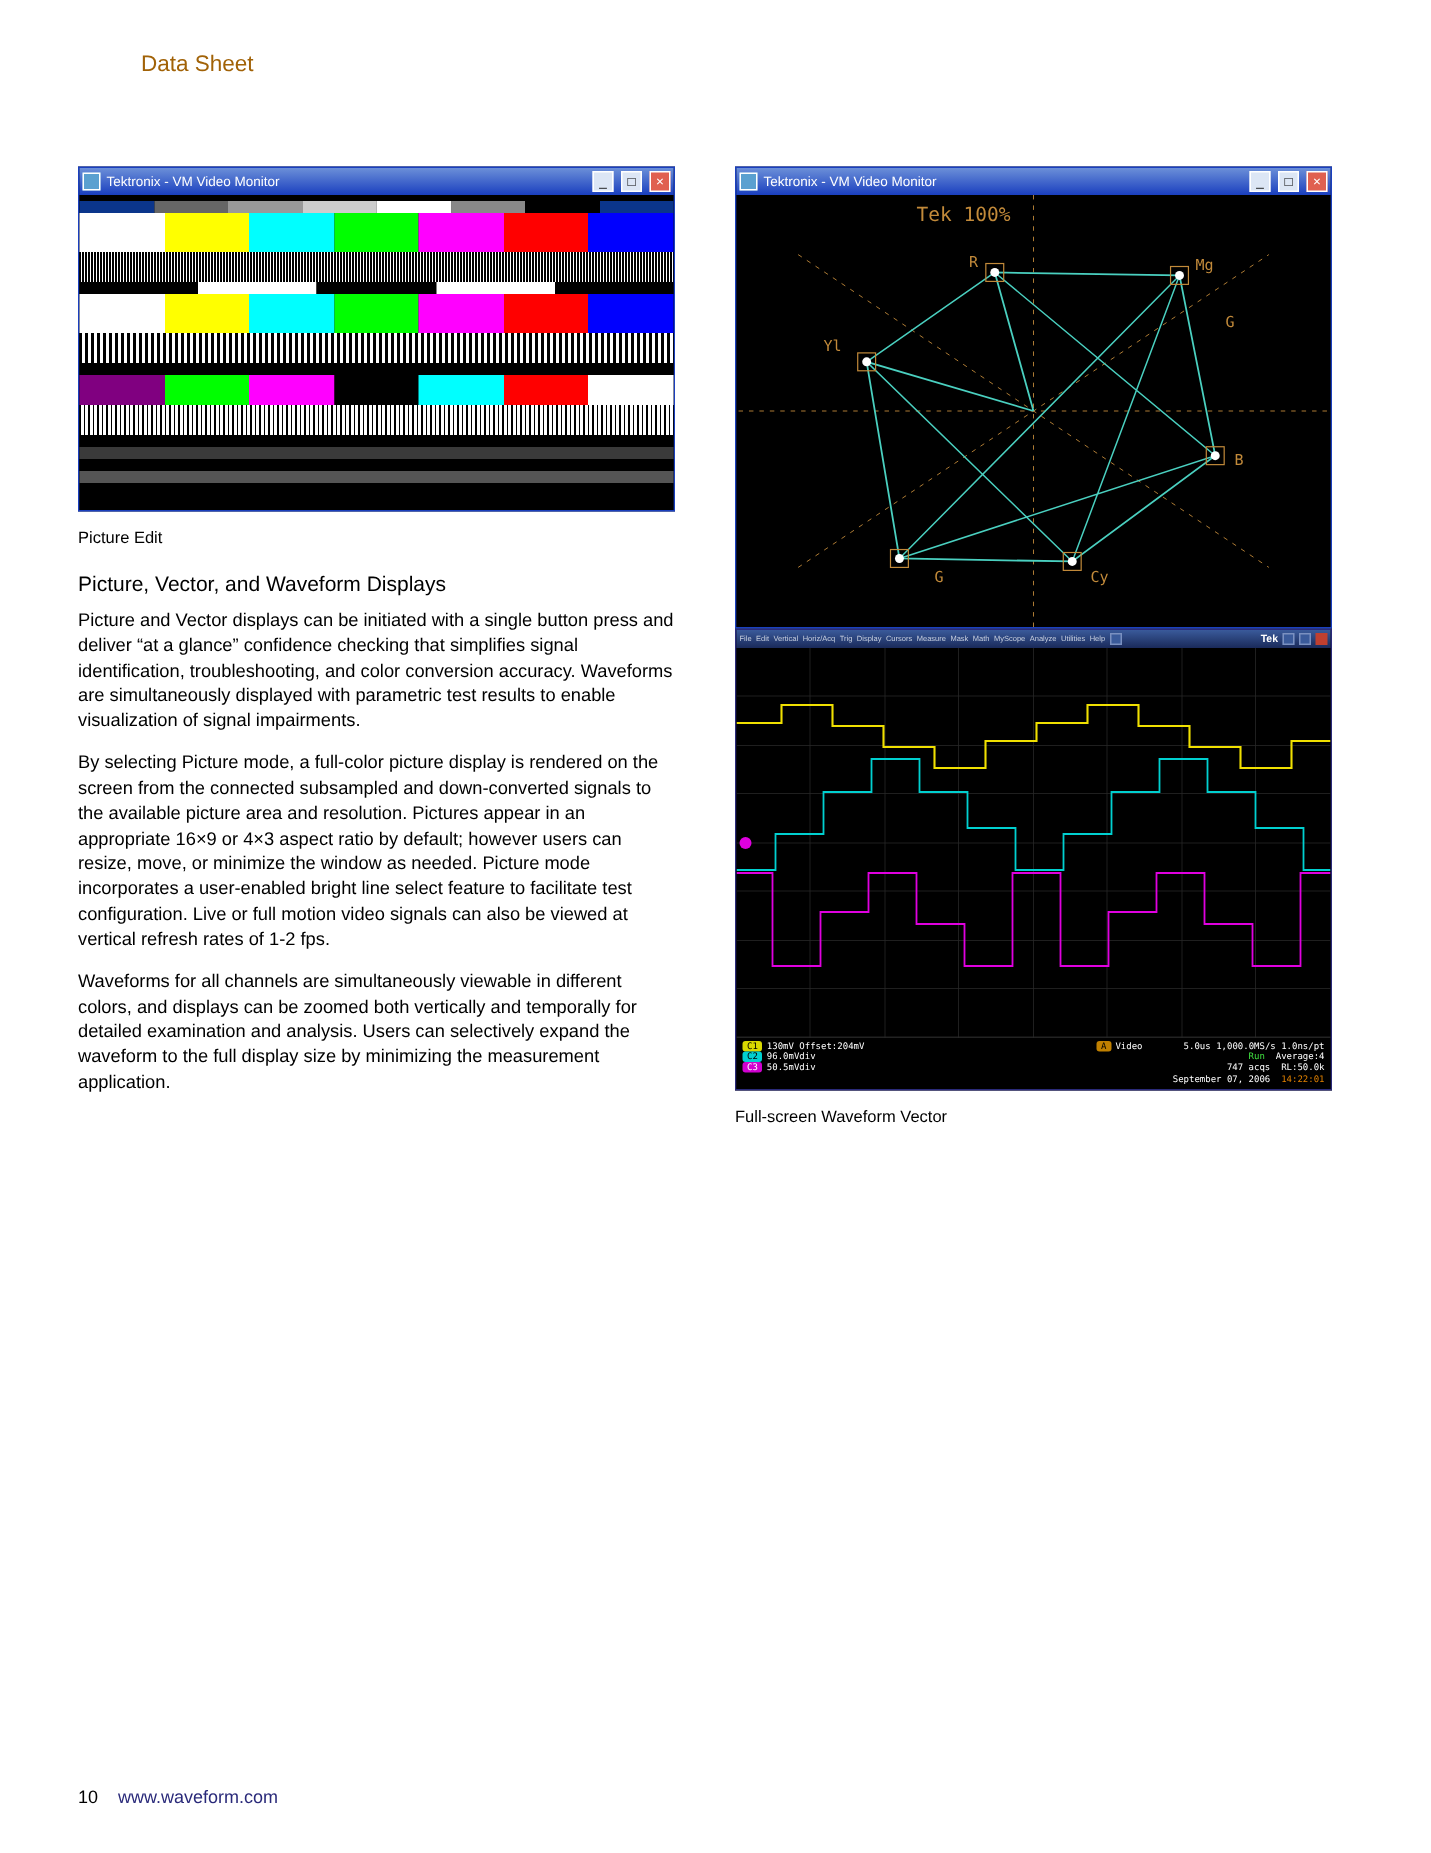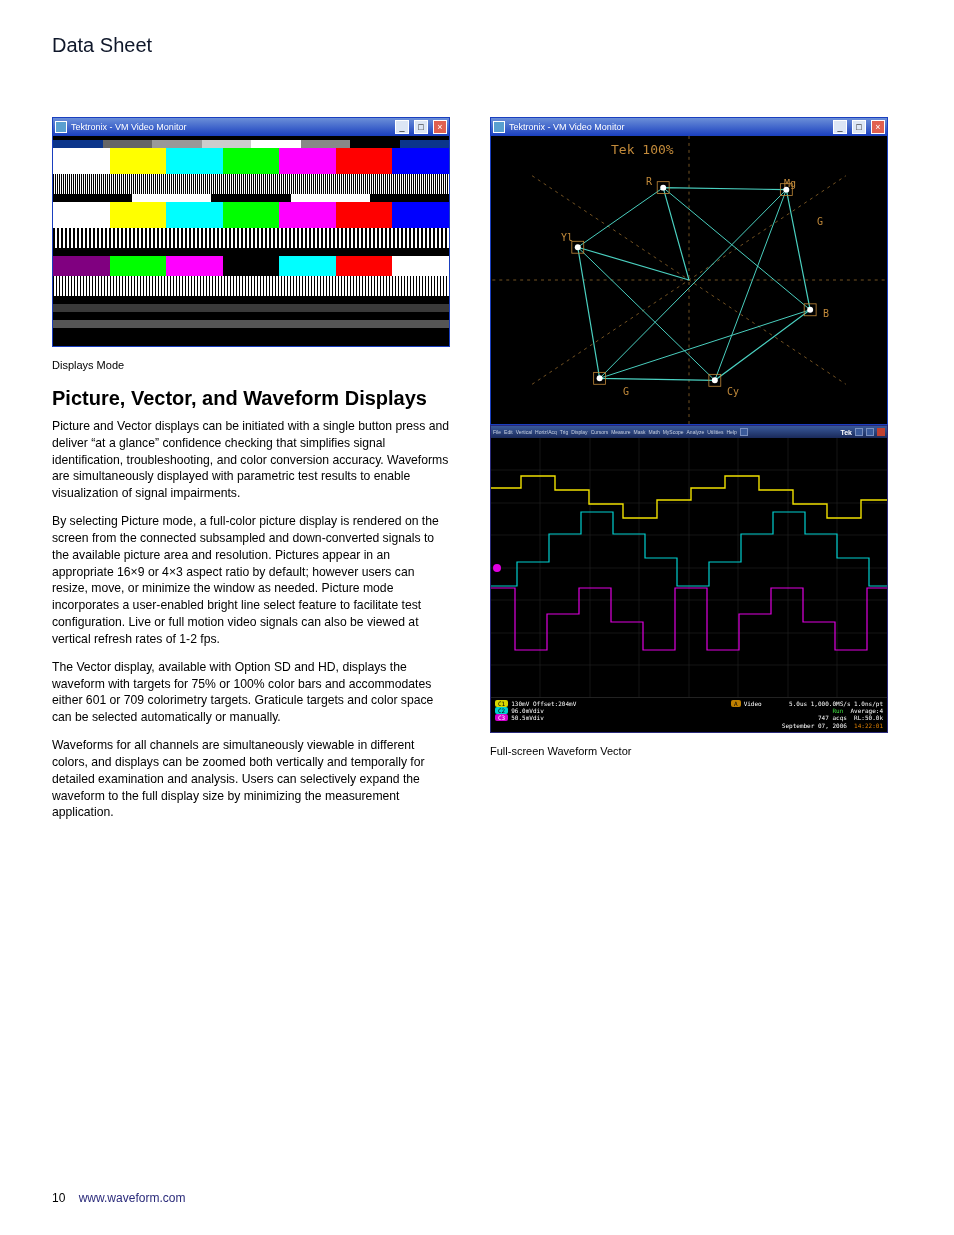--- a/index.html
+++ b/index.html
@@ -4,24 +4,25 @@
 <style>
   * { box-sizing: border-box; margin: 0; padding: 0; }
   html, body { width: 954px; height: 1235px; background: #fff; font-family: Arial, Helvetica, sans-serif; color: #000; }
   .page {
     width: 954px;
     height: 1235px;
     padding: 34px 52px 30px 52px;
     position: relative;
   }
   .header {
-    color: #0f172a;
-    font-size: 20px;
+    color: #a16207;
+    font-size: 15px;
     font-weight: 400;
     margin-bottom: 60px;
+    margin-left: 42px;
   }
   .columns {
     display: flex;
     gap: 40px;
   }
   .col-left { width: 398px; }
   .col-right { flex: 1; }
 
   
   .win {
@@ -55,22 +56,22 @@
     margin-left: 1px;
   }
   .winbtn.close { background: #e06050; color: #fff; }
   .caption {
     font-size: 11px;
     color: #000;
     margin-top: 12px;
     margin-bottom: 16px;
   }
   h2.section {
-    font-size: 20px;
-    font-weight: 700;
+    font-size: 14px;
+    font-weight: 400;
     margin-bottom: 8px;
   }
   p.body {
     font-size: 12.2px;
     line-height: 1.38;
     margin-bottom: 11px;
   }
 
   
   .picwin { width: 398px; height: 230px; }
@@ -193,26 +194,25 @@
           <div class="bars thin">
               <div style="background:#000"></div>
             </div>
           <div class="bars thin" style="background:#3a3a3a"></div>
           <div class="bars thin">
               <div style="background:#000"></div>
             </div>
           <div class="bars thin" style="background:#555"></div>
         </div>
       </div>
-      <div class="caption">Displays Mode</div>
+      <div class="caption">Picture Edit</div>
 
       <h2 class="section">Picture, Vector, and Waveform Displays</h2>
       <p class="body">Picture and Vector displays can be initiated with a single button press and deliver “at a glance” confidence checking that simplifies signal identification, troubleshooting, and color conversion accuracy. Waveforms are simultaneously displayed with parametric test results to enable visualization of signal impairments.</p>
       <p class="body">By selecting Picture mode, a full-color picture display is rendered on the screen from the connected subsampled and down-converted signals to the available picture area and resolution. Pictures appear in an appropriate 16×9 or 4×3 aspect ratio by default; however users can resize, move, or minimize the window as needed. Picture mode incorporates a user-enabled bright line select feature to facilitate test configuration. Live or full motion video signals can also be viewed at vertical refresh rates of 1-2 fps.</p>
-      <p class="body">The Vector display, available with Option SD and HD, displays the waveform with targets for 75% or 100% color bars and accommodates either 601 or 709 colorimetry targets. Graticule targets and color space can be selected automatically or manually.</p>
       <p class="body">Waveforms for all channels are simultaneously viewable in different colors, and displays can be zoomed both vertically and temporally for detailed examination and analysis. Users can selectively expand the waveform to the full display size by minimizing the measurement application.</p>
     </div>
 
     <div class="col-right">
 
       <div class="win vecwin">
         <div class="titlebar">
           <span class="tbicon"></span>
           <span>Tektronix - VM Video Monitor</span>
           <span class="spacer"></span>
@@ -245,22 +245,22 @@
             <g fill="#fff">
               <circle cx="172" cy="52" r="3"></circle>
                 <circle cx="296" cy="54" r="3"></circle>
               <circle cx="320" cy="175" r="3"></circle>
                 <circle cx="224" cy="246" r="3"></circle>
               <circle cx="108" cy="244" r="3"></circle>
                 <circle cx="86" cy="112" r="3"></circle>
             </g>
           </svg>
           <span class="veclabel" style="top:40px;left:155px">R</span>
-          <span class="veclabel" style="top:42px;left:293px">Mg</span>
-          <span class="veclabel" style="top:96px;left:70px">Yl</span>
+          <span class="veclabel" style="top:42px;left:306px">Mg</span>
+          <span class="veclabel" style="top:96px;left:58px">Yl</span>
           <span class="veclabel" style="top:80px;left:326px">G</span>
           <span class="veclabel" style="top:172px;left:332px">B</span>
           <span class="veclabel" style="top:250px;left:132px">G</span>
           <span class="veclabel" style="top:250px;left:236px">Cy</span>
         </div>
       </div>
 
       <div class="wfwin">
         <div class="wf-menubar">
           <span>File</span>

